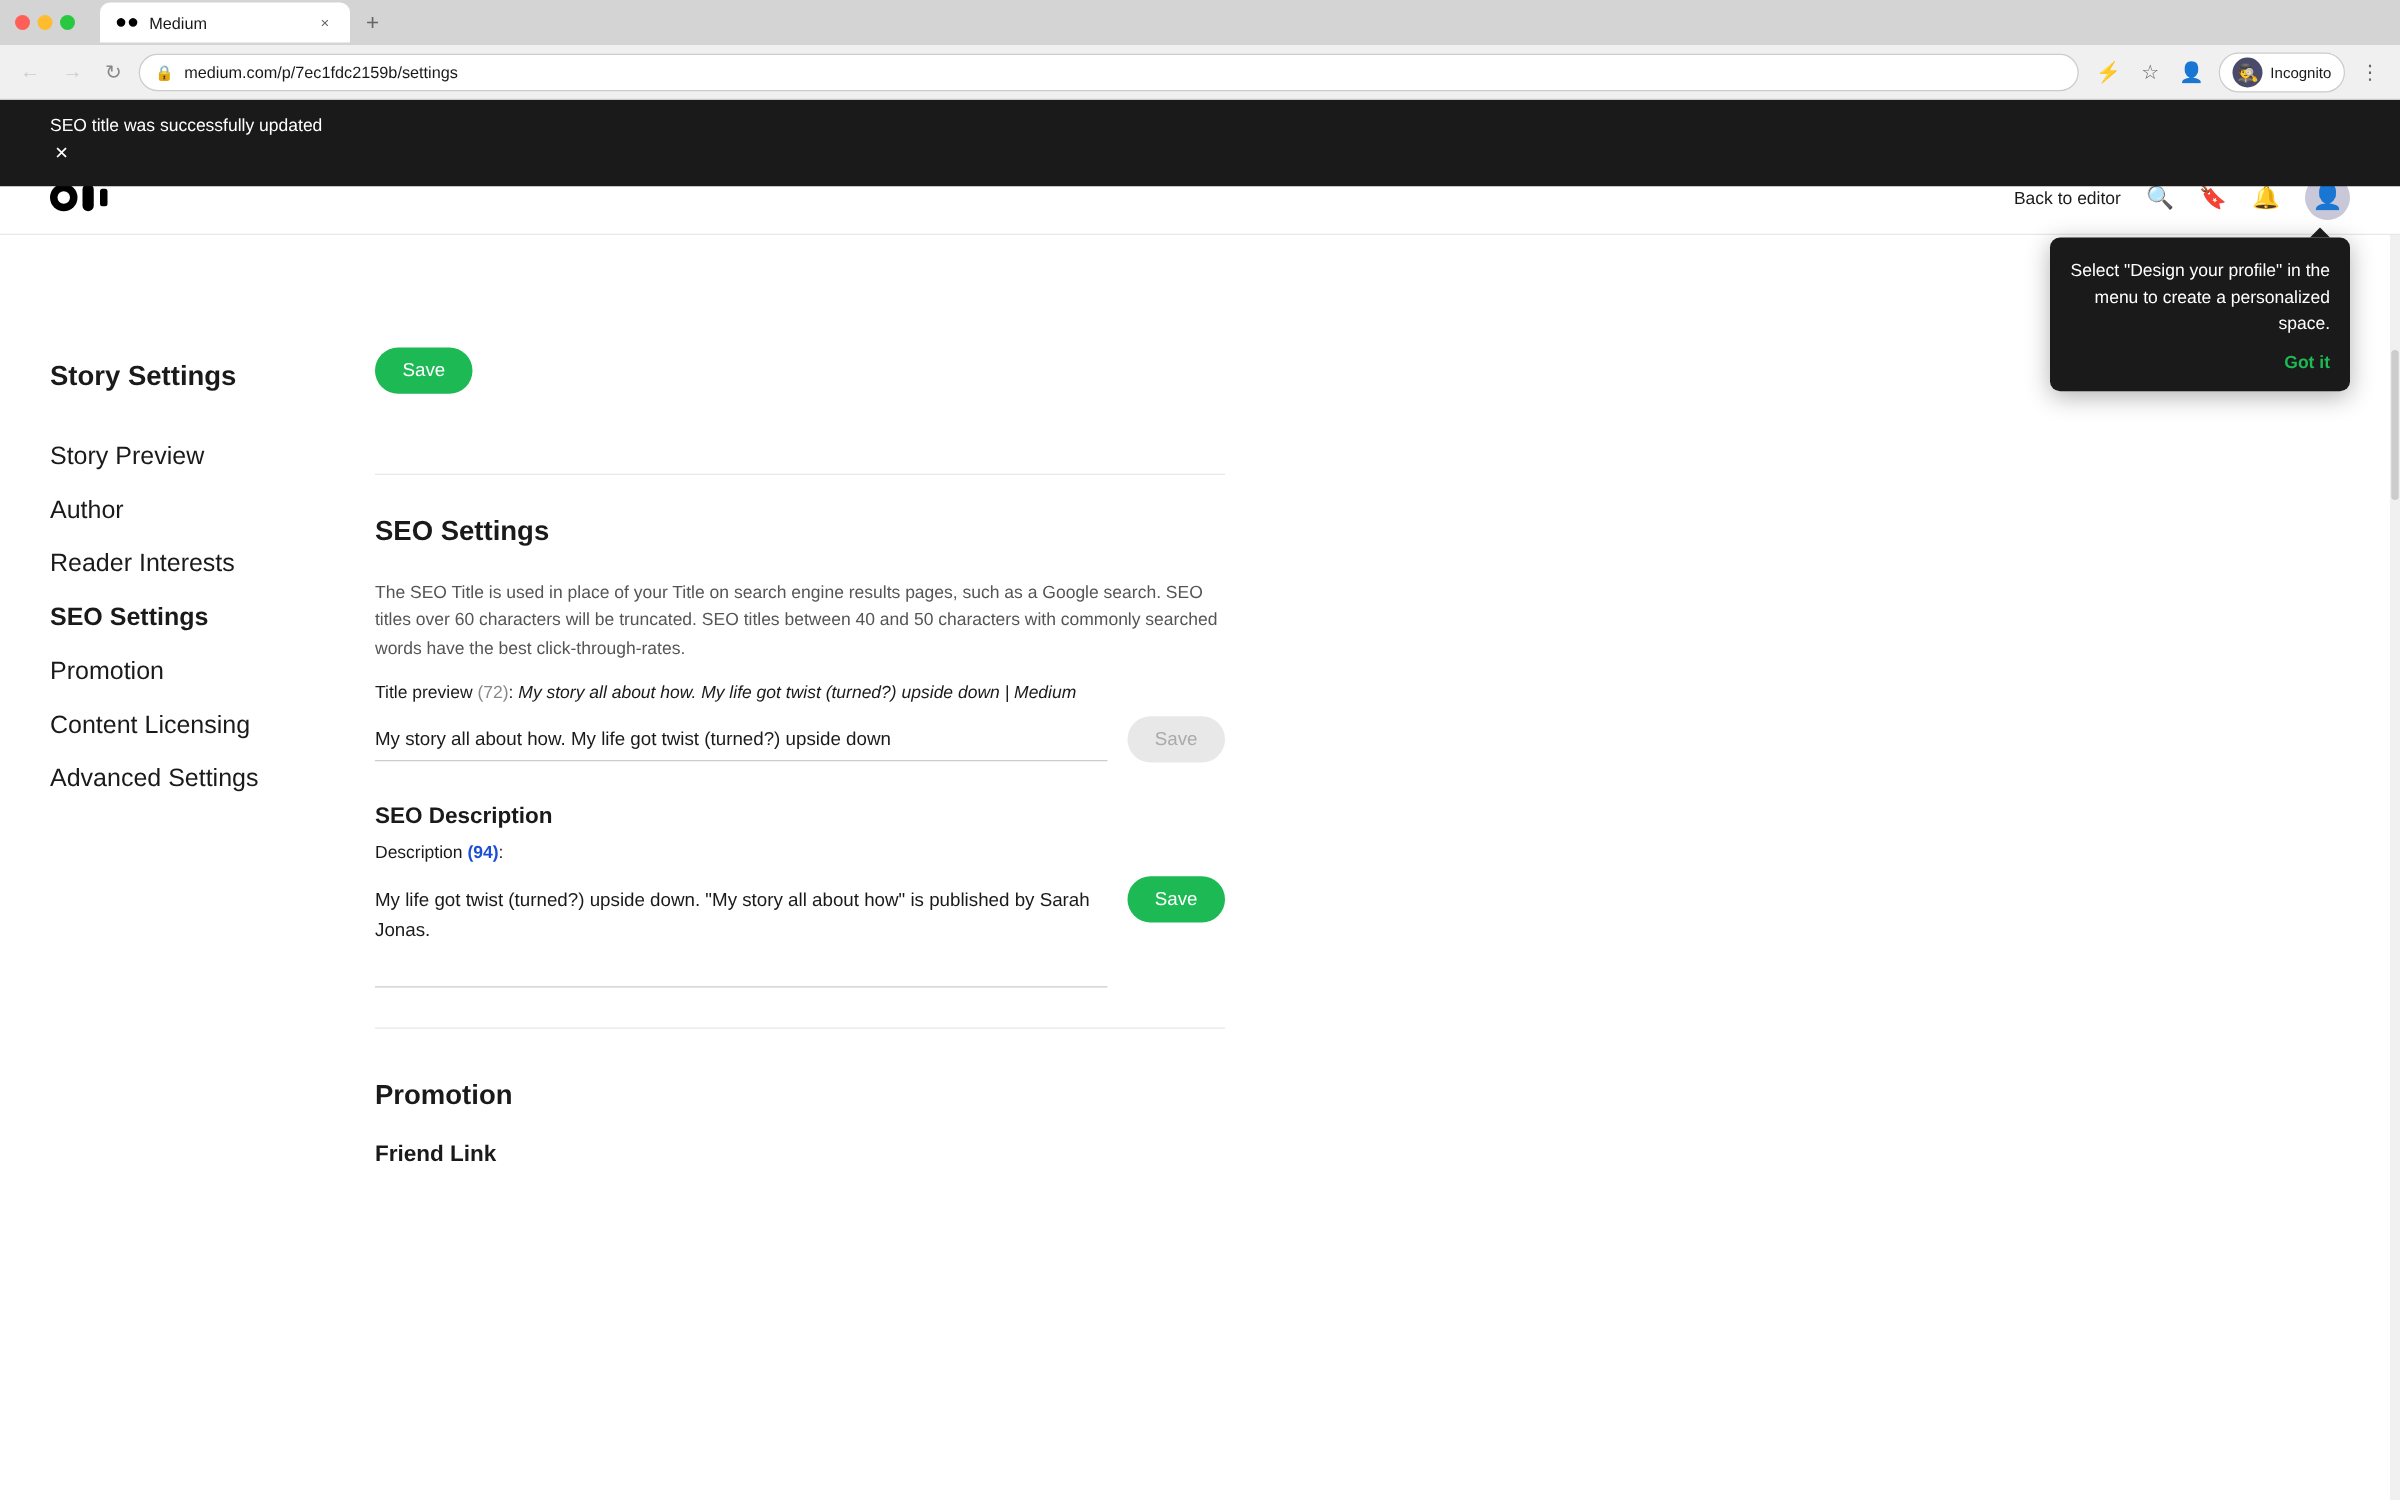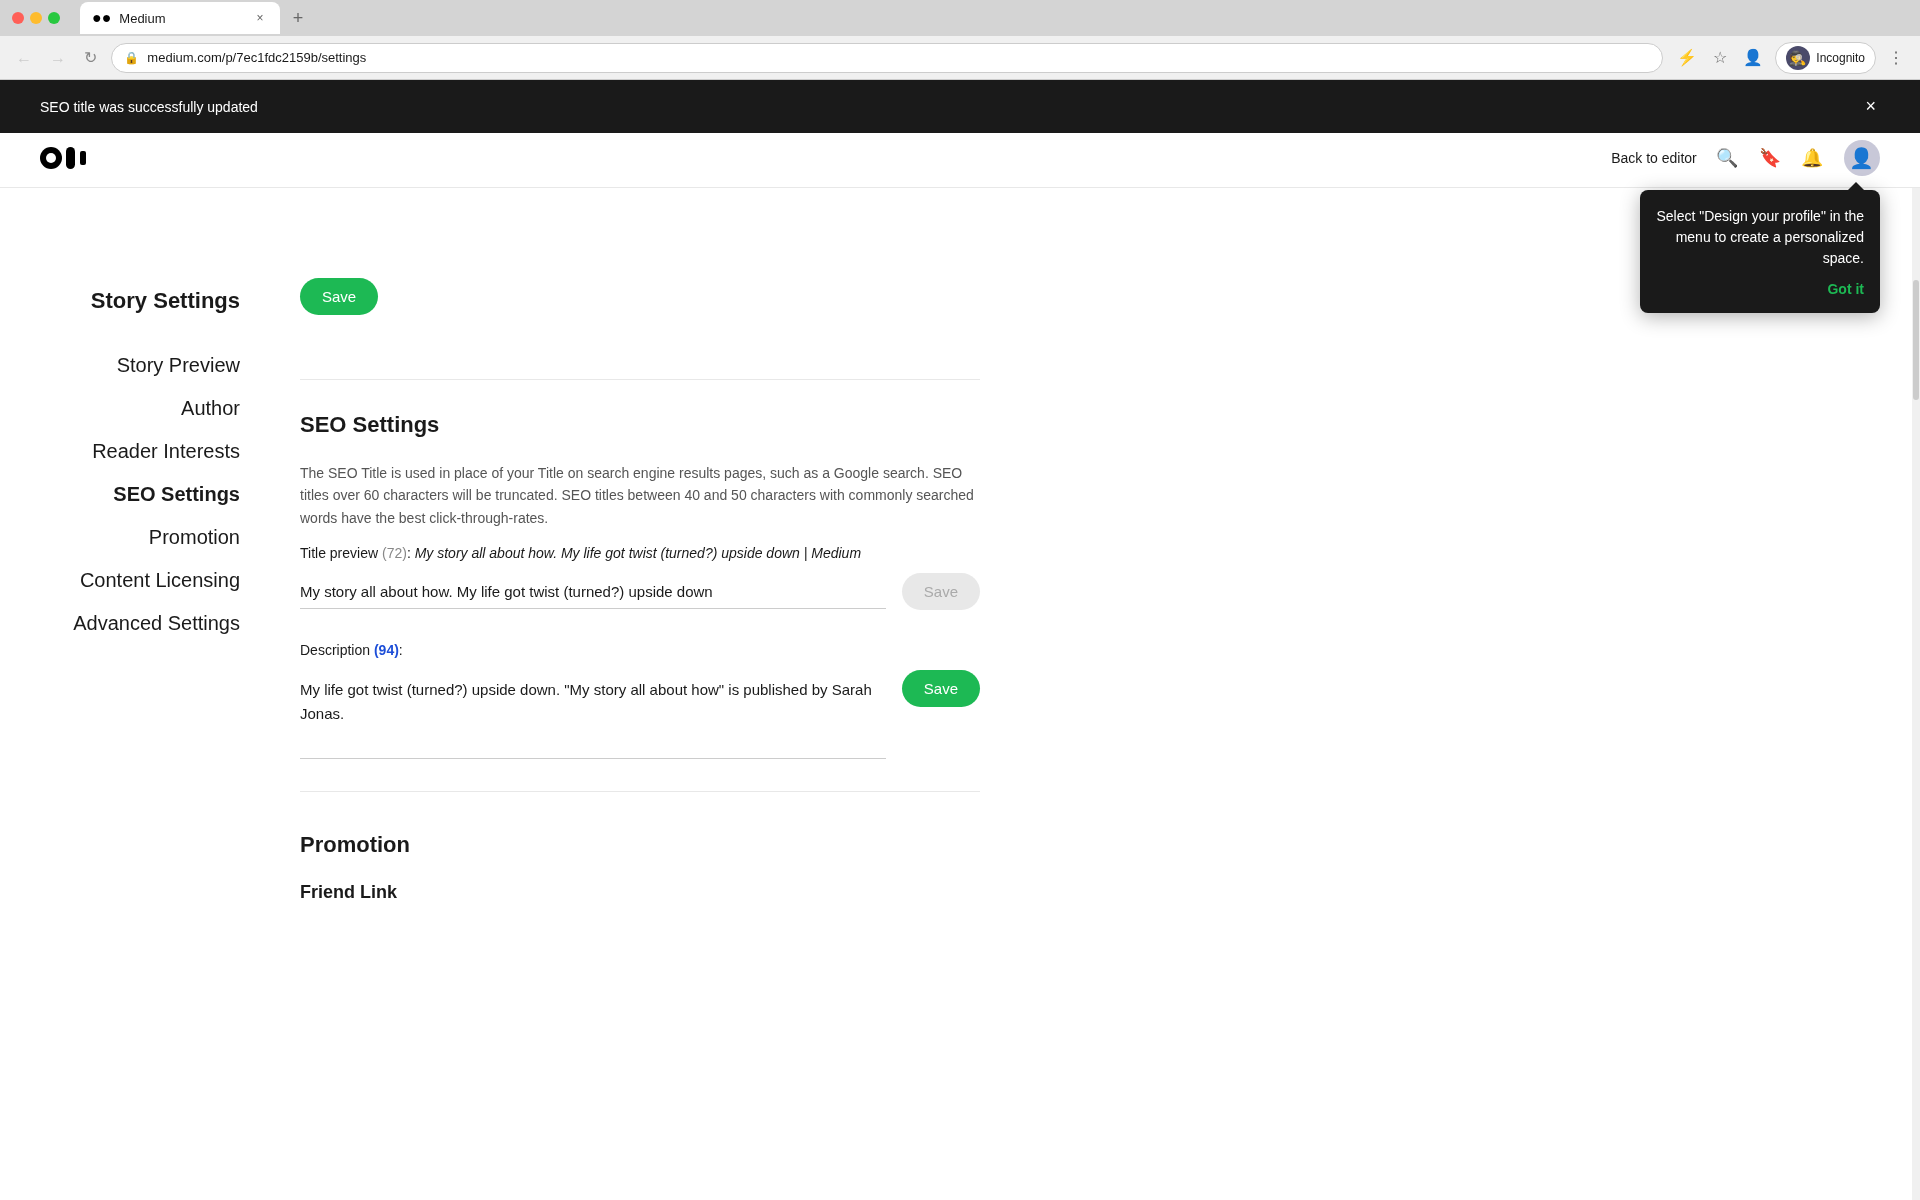--- a/index.html
+++ b/index.html
@@ -28,21 +28,21 @@
     .url-text { font-size: 13px; color: #1a1a1a; flex: 1; }
     .browser-actions { display: flex; align-items: center; gap: 8px; }
     .browser-action-btn { color: #666; font-size: 16px; cursor: pointer; padding: 4px; }
     .incognito-badge { display: flex; align-items: center; gap: 6px; background: #fff; border-radius: 20px; padding: 3px 10px; font-size: 12px; border: 1px solid #ccc; cursor: pointer; }
     .incognito-avatar { width: 24px; height: 24px; border-radius: 50%; background: #4a4a6a; display: flex; align-items: center; justify-content: center; }
 
     
     .page { background: #fff; min-height: 1124px; position: relative; }
 
     
-    .notification-bar { position: absolute; top: 0; left: 0; right: 0; background: #1a1a1a; color: #fff; display: flex; align-items: center; justify-content: space-between; padding: 12px 40px; z-index: 10; }
+    .notification-bar { position: absolute; top: 0; left: 0; right: 0; background: #1a1a1a; color: #fff; display: flex; justify-content: space-between; padding: 12px 40px; z-index: 10; flex-direction: column; }
     .notification-close { color: #fff; cursor: pointer; font-size: 18px; padding: 4px; }
 
     
     .header { display: flex; align-items: center; padding: 16px 40px; border-bottom: 1px solid #e8e8e8; height: 60px; margin-top: 0; text-align: right; }
     .logo { display: flex; align-items: center; }
     .header-spacer { flex: 1; }
     .header-actions { display: flex; align-items: center; gap: 20px; }
     .back-to-editor { font-size: 14px; color: #1a1a1a; cursor: pointer; text-decoration: none; }
     .header-icon { color: #1a1a1a; font-size: 18px; cursor: pointer; }
     .avatar-btn { width: 36px; height: 36px; border-radius: 50%; background: #c8c8d8; cursor: pointer; position: relative; display: flex; align-items: center; justify-content: center; }
@@ -50,21 +50,21 @@
     
     .tooltip-bubble { position: absolute; top: 50px; right: 0; background: #1a1a1a; color: #fff; border-radius: 8px; padding: 16px; width: 240px; z-index: 100; box-shadow: 0 4px 20px rgba(0,0,0,0.3); }
     .tooltip-bubble::before { content: ''; position: absolute; top: -8px; right: 16px; border-left: 8px solid transparent; border-right: 8px solid transparent; border-bottom: 8px solid #1a1a1a; }
     .tooltip-text { font-size: 14px; color: #fff; line-height: 1.5; margin-bottom: 12px; }
     .tooltip-action { color: #1db954; font-weight: 600; cursor: pointer; font-size: 14px; }
 
     
     .layout { display: flex; padding-top: 60px; }
 
     
-    .sidebar { width: 280px; padding: 40px 40px; flex-shrink: 0; text-align: right; }
+    .sidebar { width: 280px; padding: 40px 40px; flex-shrink: 0; }
     .sidebar-title { font-size: 22px; font-weight: 700; color: #1a1a1a; margin-bottom: 32px; }
     .sidebar-nav { display: flex; flex-direction: column; gap: 4px; }
     .sidebar-item { font-size: 20px; color: #1a1a1a; padding: 8px 0; cursor: pointer; text-decoration: none; display: block; }
     .sidebar-item.active { font-weight: 600; }
 
     
     .main { flex: 1; padding: 30px 60px 60px 20px; max-width: 760px; }
 
     
     .save-btn-top { background: #1db954; color: #fff; border: none; border-radius: 20px; padding: 10px 22px; font-size: 15px; cursor: pointer; margin-bottom: 32px; font-weight: 500; }
@@ -207,20 +207,21 @@
             <span>Title preview </span><span class="title-preview-count">(<span>72</span>)</span><span>: </span><span class="title-preview-text">My story all about how. My life got twist (turned?) upside down | Medium</span>
           </p>
           <div class="input-row">
             <input class="text-input" type="text" value="My story all about how. My life got twist (turned?) upside down" style="">
             <button class="save-btn disabled">Save</button>
           </div>
         </div>
 
         
         <div>
+          <h3 class="field-title">SEO Description</h3>
           <p class="desc-label">
             <span>Description </span><span class="desc-count">(<span>94</span>)</span><span>:</span>
           </p>
           <div class="textarea-row">
             <textarea class="text-textarea" rows="3" style="">My life got twist (turned?) upside down. "My story all about how" is published by Sarah Jonas.</textarea>
             <button class="save-btn">Save</button>
           </div>
         </div>
 
         <hr class="section-divider">

